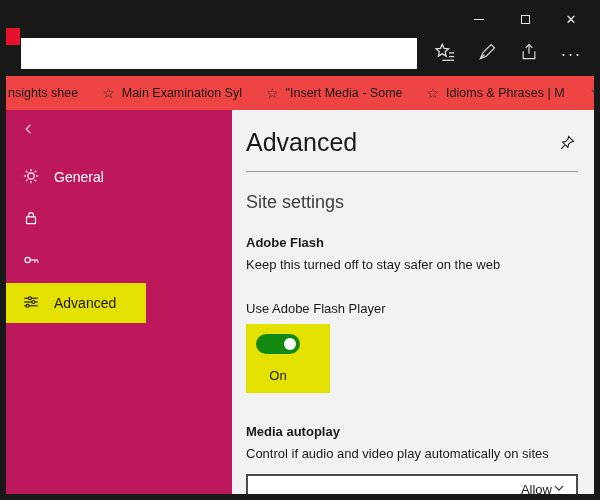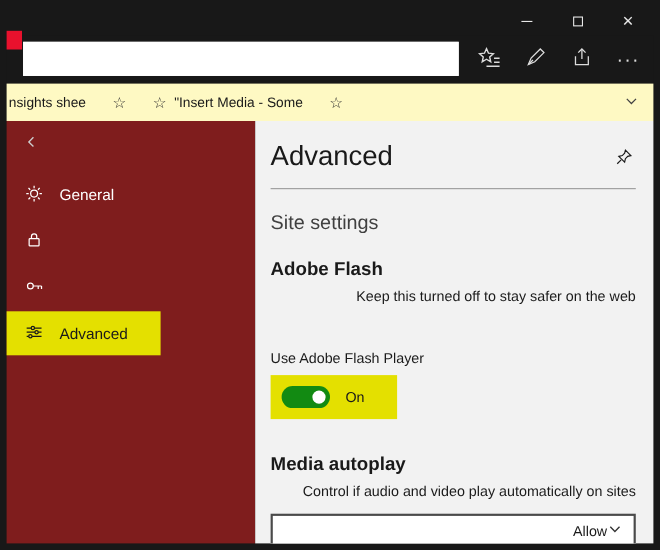--- a/index.html
+++ b/index.html
@@ -48,41 +48,41 @@
   .tool-btn {
     width: 42px; height: 44px;
     display: flex; align-items: center; justify-content: center;
     color: #dcdcdc;
   }
   .tool-btn svg { stroke: #dcdcdc; }
   .more-dots { font-size: 18px; color: #dcdcdc; letter-spacing: 1px; }
   
   .favbar {
     position: absolute; top: 76px; left: 6px; right: 6px; height: 34px;
-    background: #fef9c3; display: flex; align-items: center;
+    background: #ef4444; display: flex; align-items: center;
     font-size: 12.5px; color: #1a1a1a; overflow: hidden;
   }
   .fav-item {
     display: flex; align-items: center; gap: 7px;
     margin-right: 24px; white-space: nowrap; cursor: default;
   }
   .fav-item:first-child { margin-left: 2px; }
   .fav-star { font-size: 14px; color: #2a2a2a; line-height: 1; }
   .favbar-chevron {
     margin-left: auto; margin-right: 8px;
     display: flex; align-items: center; justify-content: center;
     width: 24px; height: 24px;
   }
   
   .main {
     position: absolute; top: 110px; left: 6px; right: 6px; bottom: 6px;
     display: flex;
   }
   .sidebar {
-    width: 226px; background: #7f1d1d; color: #ffffff; flex-shrink: 0;
+    width: 226px; background: #be185d; color: #ffffff; flex-shrink: 0;
   }
   .back {
     padding: 12px 0 0 16px; color: #cccccc; height: 30px;
   }
   .nav { margin-top: 16px; }
   .nav-item {
     display: flex; align-items: center; gap: 14px;
     height: 42px; padding-left: 16px;
     font-size: 14px; color: #ffffff; cursor: default;
   }
@@ -94,26 +94,26 @@
   
   .content {
     flex: 1; background: #f2f2f2; color: #1a1a1a;
     padding: 18px 16px 0 14px; overflow: hidden;
   }
   .panel-header { display: flex; justify-content: space-between; align-items: flex-start; }
   .panel-title { font-size: 25px; font-weight: 400; color: #191919; }
   .pin-btn { padding-top: 6px; padding-right: 2px; }
   .divider { border: none; border-top: 1px solid #999999; margin-top: 14px; }
   .section-title { font-size: 18px; font-weight: 400; margin-top: 20px; color: #404040; }
-  .setting-heading { font-size: 17px; font-weight: 700; margin-top: 22px; }
-  .setting-desc { font-size: 13px; margin-top: 6px; line-height: 1.45; text-align: right; }
-  .control-label { font-size: 13px; margin-top: 38px; }
+  .setting-heading { font-size: 13px; font-weight: 700; margin-top: 22px; }
+  .setting-desc { font-size: 13px; margin-top: 6px; line-height: 1.45; }
+  .control-label { font-size: 13px; margin-top: 26px; }
   .toggle-wrap {
     margin-top: 8px; display: inline-flex; align-items: center; gap: 14px;
-    background: var(--highlight, #e4e000); padding: 10px 30px 10px 10px;
+    background: var(--highlight, #e4e000); padding: 10px 30px 10px 10px; flex-direction: column;
   }
   .toggle {
     position: relative; width: 44px; height: 20px; border-radius: 10px;
     background: var(--toggle_on, #128a12); cursor: pointer;
   }
   .toggle-knob {
     position: absolute; right: 4px; top: 4px; width: 12px; height: 12px;
     border-radius: 50%; background: #ffffff;
   }
   .toggle-state { font-size: 13px; color: #191919; }
@@ -176,27 +176,29 @@
       </div>
     </div>
   </div>
 
   <div class="favbar">
     <div class="fav-item">
       <span>nsights shee</span>
     </div>
     <div class="fav-item">
       <span class="fav-star">☆</span>
+      <span>Main Examination Syl</span>
     </div>
     <div class="fav-item">
       <span class="fav-star">☆</span>
       <span>"Insert Media - Some</span>
     </div>
     <div class="fav-item">
       <span class="fav-star">☆</span>
+      <span>Idioms &amp; Phrases | M</span>
     </div>
     <div class="favbar-chevron">
       <span>
         <svg width="14" height="14" viewBox="0 0 20 20" fill="none" stroke="#444" stroke-width="1.6">
           <polyline points="4,7 10,13 16,7"></polyline>
         </svg>
       </span>
     </div>
   </div>
 

